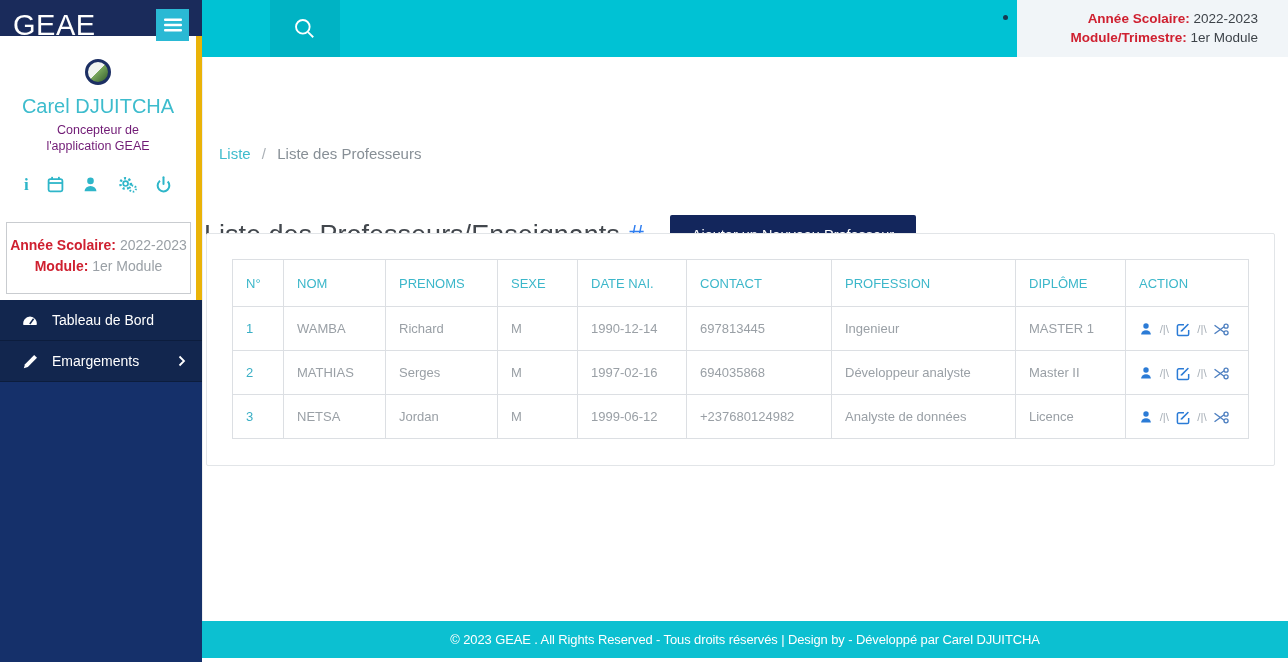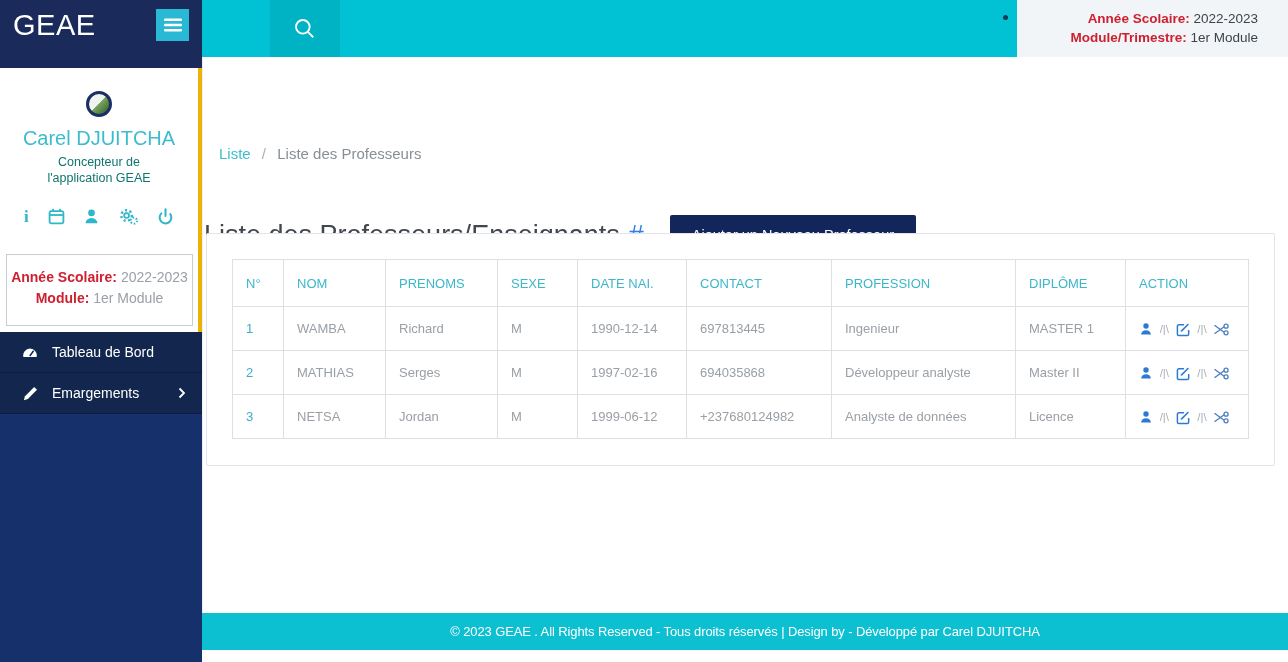--- a/index.html
+++ b/index.html
@@ -1,27 +1,27 @@
 <!DOCTYPE html>
 <html><head>
 <meta charset="utf-8">
 <style>
   * { margin:0; padding:0; box-sizing:border-box; }
   body { font-family:"Liberation Sans", sans-serif; background:#fff; }
   .screen { position:relative; width:1288px; height:662px; overflow:hidden; background:#fff; }
 
   
   .sidebar { position:absolute; left:0; top:0; width:202px; height:662px; background:#15306a; display:flex; flex-direction:column; z-index:5; }
-  .logo-bar { height:68px; background:#1a2b5b; position:relative; flex:0 0 auto; }
+  .logo-bar { height:36px; background:#1a2b5b; position:relative; flex:0 0 auto; }
   .logo-text { color:#fff; font-size:29px; letter-spacing:.5px; position:absolute; left:13px; top:9px; font-weight:400; }
   .hamburger-btn { position:absolute; right:13px; top:9px; width:33px; height:32px; background:#2ab9d4; display:flex; align-items:center; justify-content:center; cursor:pointer; }
-  .profile-section { background:#fff; height:264px; flex:0 0 auto; text-align:center; border-right:4px solid #eab308; }
+  .profile-section { background:#fff; height:264px; flex:0 0 auto; text-align:center; border-right:6px solid #eab308; }
   .avatar { width:26px; height:26px; border-radius:50%; border:3px solid #1c2f63; margin:23px auto 0; background:linear-gradient(135deg,#f0f4ef 48%,#7aa95c 48%, #46703a 85%); }
   .profile-name { margin-top:9px; font-size:20px; color:#3dbccd; line-height:24px; }
-  .profile-role { margin-top:4px; font-size:12.5px; color:#0f766e; line-height:16px; padding:0 24px; }
+  .profile-role { margin-top:4px; font-size:12.5px; color:#701a75; line-height:16px; padding:0 24px; }
   .profile-icons { margin-top:21px; padding:0 24px; display:flex; justify-content:space-between; align-items:center; height:18px; color:#2eb6c9; }
   .profile-icons span { display:inline-flex; cursor:pointer; }
   .info-i { font-family:"Liberation Serif", serif; font-weight:bold; font-size:17px; line-height:17px; }
   .side-session-box { margin:29px 5px 0 6px; height:72px; border:1px solid #c9ccd0; background:#fff; padding-top:12px; line-height:21px; font-size:14px; }
   .red-label { color:#cf2030; font-weight:bold;margin-top:16px; }
   .gray-value { color:#9aa0a6; }
   .menu { flex:0 0 auto; }
   .menu-item { height:41px; background:#12264e; border-bottom:1px solid #0c1d3d; display:flex; align-items:center; padding:0 16px 0 20px; color:#fff; cursor:pointer; }
   .menu-item .mi-icon { width:20px; margin-right:12px; display:inline-flex; justify-content:center; color:#fff; }
   .menu-item .mi-label { font-size:14px; flex:1 1 auto; }
@@ -53,21 +53,21 @@
   .prof-table th { height:47px; color:#3cb7ca; font-size:13px; }
   .prof-table td { height:44px; color:#9aa0a6; font-size:13px; }
   .row-num { color:#3aafc5; cursor:pointer; }
   .col-num{width:51px;} .col-nom{width:102px;} .col-pre{width:112px;} .col-sex{width:80px;}
   .col-date{width:109px;} .col-con{width:145px;} .col-pro{width:184px;} .col-dip{width:110px;} .col-act{width:auto;}
   .actions { white-space:nowrap; }
   .actions .act-icon { display:inline-flex; vertical-align:middle; color:#2b7bd6; cursor:pointer; }
   .actions .act-cut { color:#4d7fc0; }
   .actions .sep { color:#a8b0b8; font-size:11.5px; vertical-align:middle; padding:0 3px; }
 
-  .footer { position:absolute; left:0; right:0; bottom:12px; height:37px; background:#0cc0d1; color:#fff; text-align:center; line-height:37px; font-size:13.5px; }
+  .footer { position:absolute; left:0; right:0; bottom:4px; height:37px; background:#0cc0d1; color:#fff; text-align:center; line-height:37px; font-size:13.5px; }
   .footer-inner { display:inline-block; transform:scaleX(.96); letter-spacing:-.1px; }
 
   svg { display:block; }
 </style>
 </head>
 <body>
 
 <div class="screen">
 
   <aside class="sidebar">

